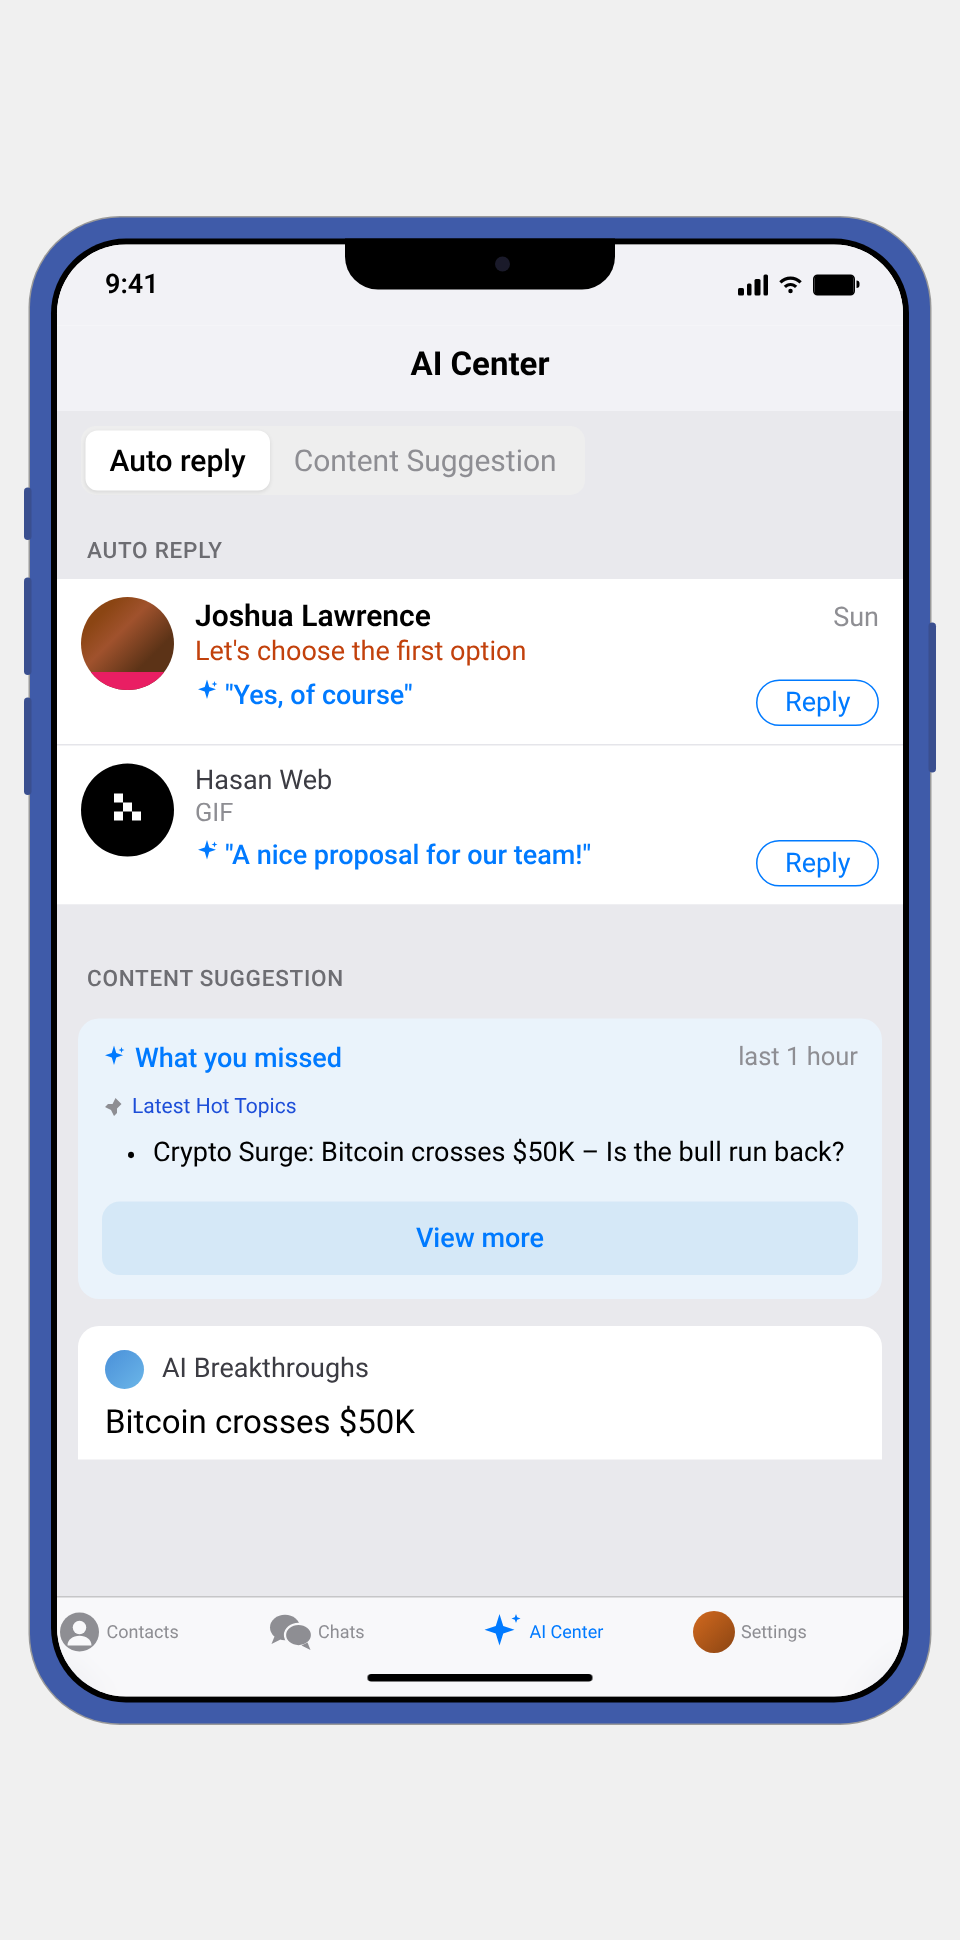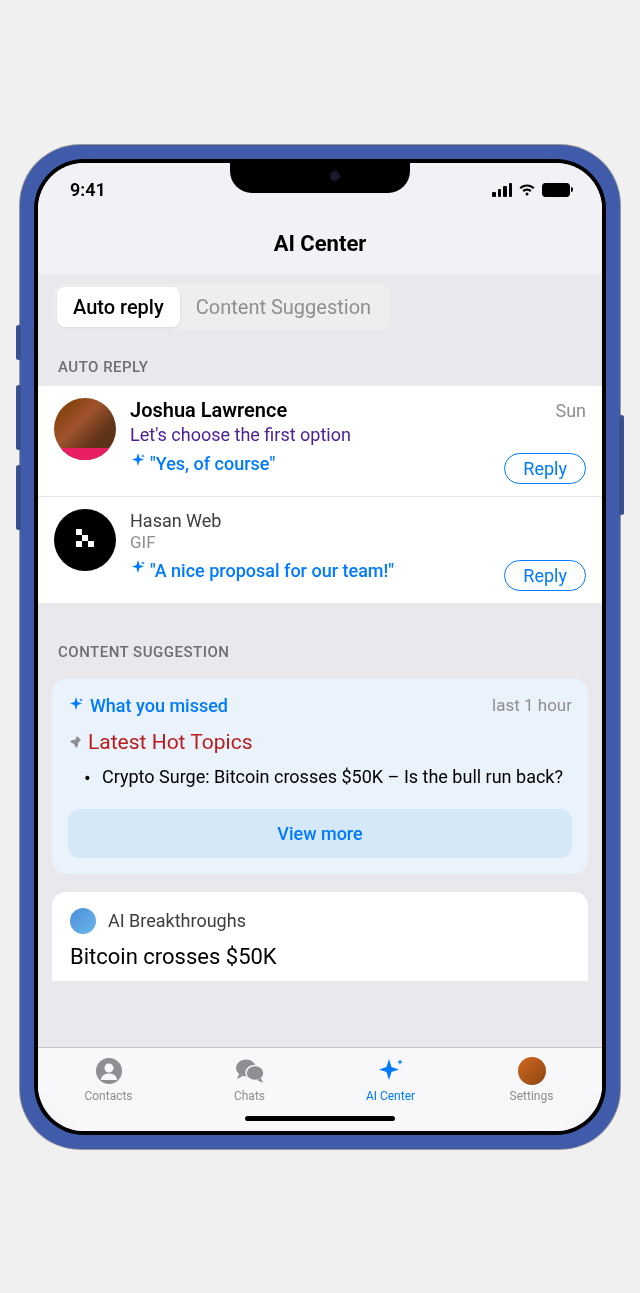--- a/index.html
+++ b/index.html
@@ -37,43 +37,43 @@
 .reply-item { display: flex; padding: 12px 16px; gap: 14px; border-bottom: 1px solid #e5e5ea; }
 .reply-item:last-child { border-bottom: none; }
 .avatar { width: 62px; height: 62px; border-radius: 50%; flex-shrink: 0; background: #ccc; }
 .avatar-joshua { background: linear-gradient(135deg, #8B4513 20%, #A0522D 40%, #5C3317 70%); position: relative; overflow: hidden; }
 .avatar-joshua::after { content: ''; position: absolute; bottom: 0; left: 0; right: 0; height: 12px; background: #e91e63; }
 .avatar-pixsellz { background: #000; display: flex; align-items: center; justify-content: center; color: #fff; font-size: 28px; font-weight: 700; }
 .reply-body { flex: 1; min-width: 0; }
 .reply-top { display: flex; justify-content: space-between; align-items: baseline; }
 .reply-name { font-size: 20px; font-weight: 600; }
 .reply-date { font-size: 18px; color: #8e8e93; }
-.reply-msg { font-size: 18px; color: #4c1d95; margin-top: 2px; }
+.reply-msg { font-size: 18px; color: #c2410c; margin-top: 2px; }
 .reply-sub { font-size: 18px; color: #3c3c43; margin-top: 1px; }
 .reply-gif { font-size: 17px; color: #8e8e93; margin-top: 1px; }
 .reply-suggestion-row { display: flex; justify-content: space-between; align-items: flex-start; margin-top: 8px; gap: 10px; }
 .reply-suggestion { color: #007aff; font-size: 18px; font-weight: 500; display: flex; align-items: flex-start; gap: 4px; flex: 1; }
 .sparkle-svg { flex-shrink: 0; }
 .reply-btn { border: 1.5px solid #007aff; color: #007aff; background: #fff; border-radius: 18px; padding: 4px 18px; font-size: 18px; font-weight: 400; cursor: pointer; flex-shrink: 0; }
 .suggestion-section { padding: 0 14px; }
 .suggestion-card { background: #eaf3fb; border-radius: 14px; padding: 16px; margin-top: 8px; }
 .card-top { display: flex; justify-content: space-between; align-items: center; margin-bottom: 14px; text-align: center; }
 .card-title { color: #007aff; font-size: 18px; font-weight: 500; display: flex; align-items: center; gap: 6px; }
 .card-time { color: #8e8e93; font-size: 17px; }
-.card-subtitle { color: #b91c1c; font-size: 21px; display: flex; align-items: center; gap: 6px; margin-bottom: 10px; }
+.card-subtitle { color: #1d4ed8; font-size: 14px; display: flex; align-items: center; gap: 6px; margin-bottom: 10px; }
 .topic-list { list-style: none; padding-left: 16px; }
 .topic-item { font-size: 18px; color: #000; margin-bottom: 8px; line-height: 1.4; position: relative; padding-left: 18px; }
 .topic-item::before { content: '•'; position: absolute; left: 0; font-size: 20px; }
 .view-more { background: #d5e8f7; border: none; width: 100%; padding: 14px; border-radius: 12px; color: #007aff; font-size: 18px; font-weight: 500; margin-top: 12px; cursor: pointer; }
 .article-preview { background: #fff; margin: 18px 0 0; padding: 16px 18px 12px; border-radius: 14px 14px 0 0; }
 .article-source { display: flex; align-items: center; gap: 12px; font-size: 18px; color: #3c3c43; margin-bottom: 10px; }
 .source-icon { width: 26px; height: 26px; background: linear-gradient(135deg, #4a90d9, #6bb6e8); border-radius: 50%; }
 .article-title { font-size: 22px; font-weight: 400; }
 .tab-bar { background: rgba(248,248,250,0.94); border-top: 0.5px solid #c6c6c8; display: flex; justify-content: space-around; padding: 8px 0 28px; backdrop-filter: blur(10px); }
-.tab-item { display: flex; flex-direction: column; align-items: center; gap: 3px; cursor: pointer; flex: 1; }
+.tab-item { display: flex; align-items: center; gap: 3px; cursor: pointer; flex: 1; }
 .tab-icon { width: 30px; height: 30px; display: flex; align-items: center; justify-content: center; }
 .tab-label { font-size: 12px; color: #8e8e93; }
 .tab-item.active .tab-label { color: #007aff; }
 .home-indicator { position: absolute; bottom: 10px; left: 50%; transform: translateX(-50%); width: 150px; height: 5px; background: #000; border-radius: 3px; }
 .avatar-small { width: 28px; height: 28px; border-radius: 50%; background: linear-gradient(135deg, #d2691e, #8b4513); }
 </style>
 </head>
 <body>
 
 <div class="phone-frame">

